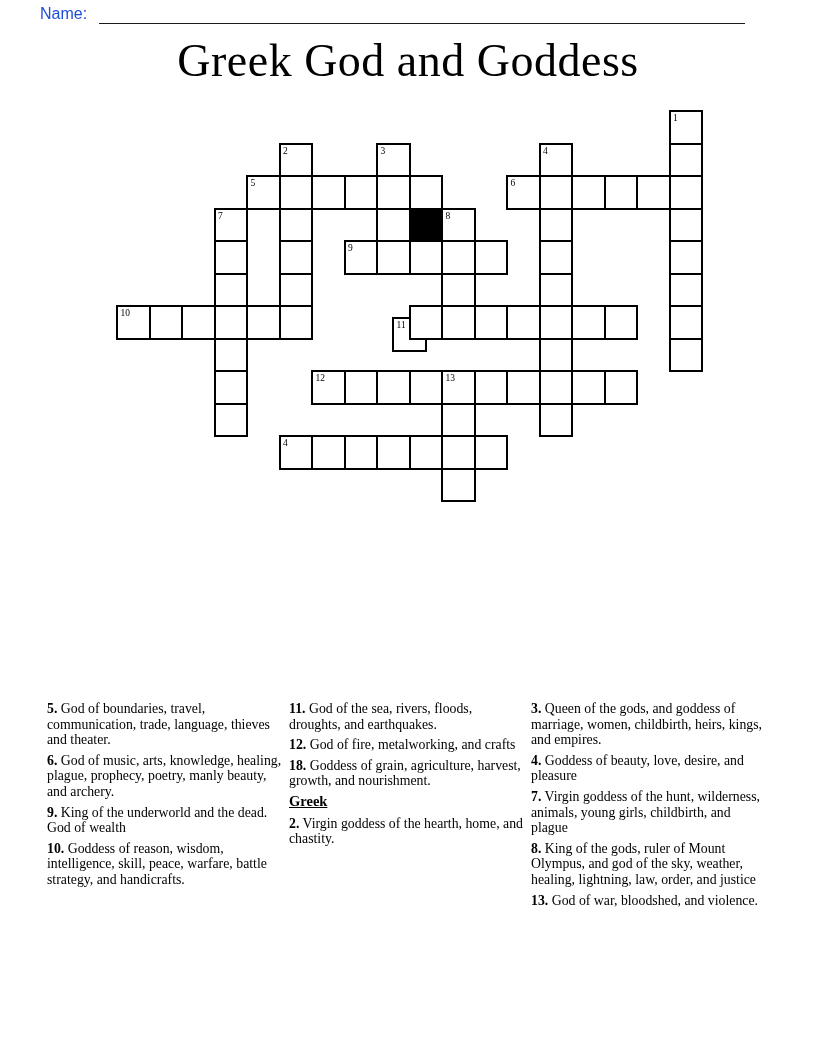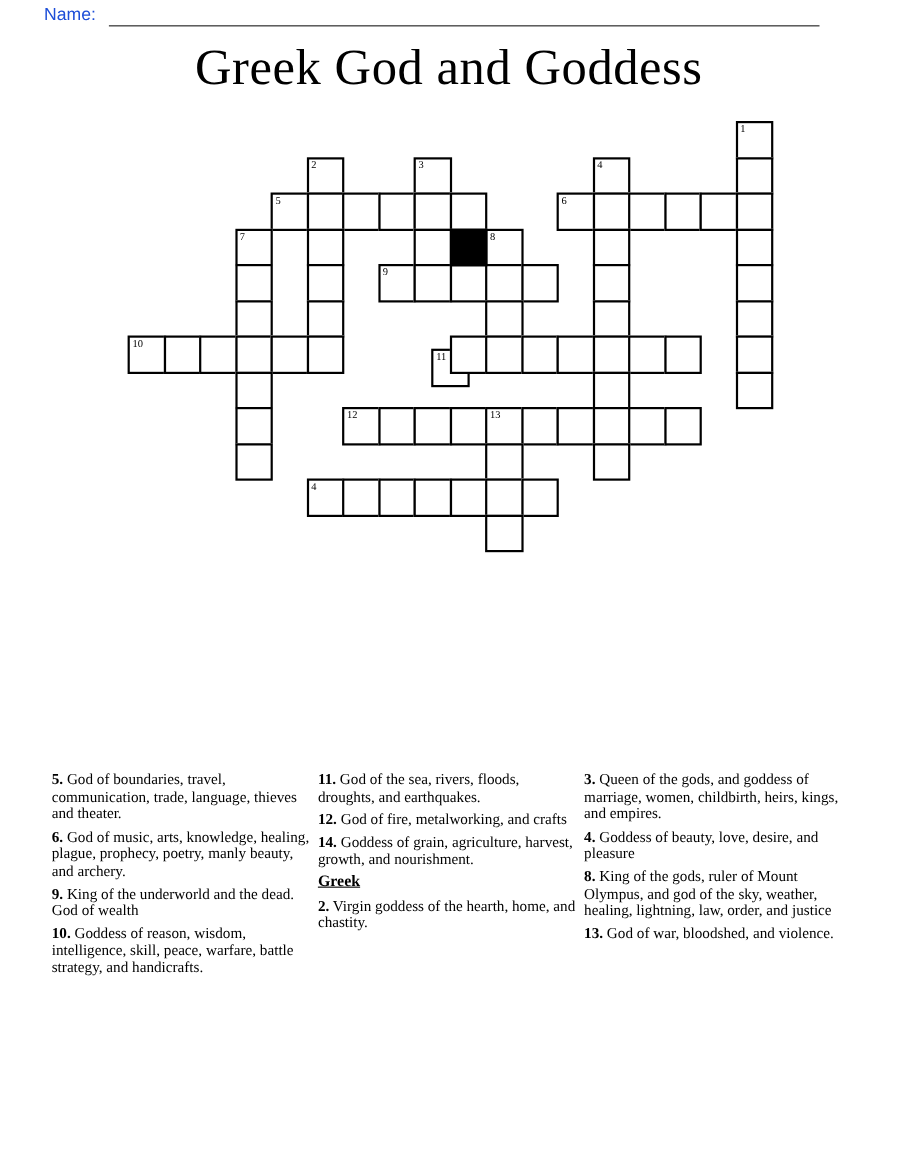--- a/index.html
+++ b/index.html
@@ -207,23 +207,24 @@
 <div class="clues">
   <div class="clue-col c1">
       <p class="clue"><b>5.</b><span> God of boundaries, travel, communication, trade, language, thieves and theater.</span></p>
       <p class="clue"><b>6.</b><span> God of music, arts, knowledge, healing, plague, prophecy, poetry, manly beauty, and archery.</span></p>
       <p class="clue"><b>9.</b><span> King of the underworld and the dead. God of wealth</span></p>
       <p class="clue"><b>10.</b><span> Goddess of reason, wisdom, intelligence, skill, peace, warfare, battle strategy, and handicrafts.</span></p>
     </div>
   <div class="clue-col c2">
       <p class="clue"><b>11.</b><span> God of the sea, rivers, floods, droughts, and earthquakes.</span></p>
       <p class="clue"><b>12.</b><span> God of fire, metalworking, and crafts</span></p>
-      <p class="clue"><b>14.</b><span> Goddess of grain, agriculture, harvest, growth, and nourishment.</span></p>
+      <p class="clue"><b>18.</b><span> Goddess of grain, agriculture, harvest, growth, and nourishment.</span></p>
       <div class="clues-header">Greek</div>
       <p class="clue"><b>2.</b><span> Virgin goddess of the hearth, home, and chastity.</span></p>
     </div>
   <div class="clue-col c3">
       <p class="clue"><b>3.</b><span> Queen of the gods, and goddess of marriage, women, childbirth, heirs, kings, and empires.</span></p>
       <p class="clue"><b>4.</b><span> Goddess of beauty, love, desire, and pleasure</span></p>
+      <p class="clue"><b>7.</b><span> Virgin goddess of the hunt, wilderness, animals, young girls, childbirth, and plague</span></p>
       <p class="clue"><b>8.</b><span> King of the gods, ruler of Mount Olympus, and god of the sky, weather, healing, lightning, law, order, and justice</span></p>
       <p class="clue"><b>13.</b><span> God of war, bloodshed, and violence.</span></p>
     </div>
 </div>
 
 </body></html>

